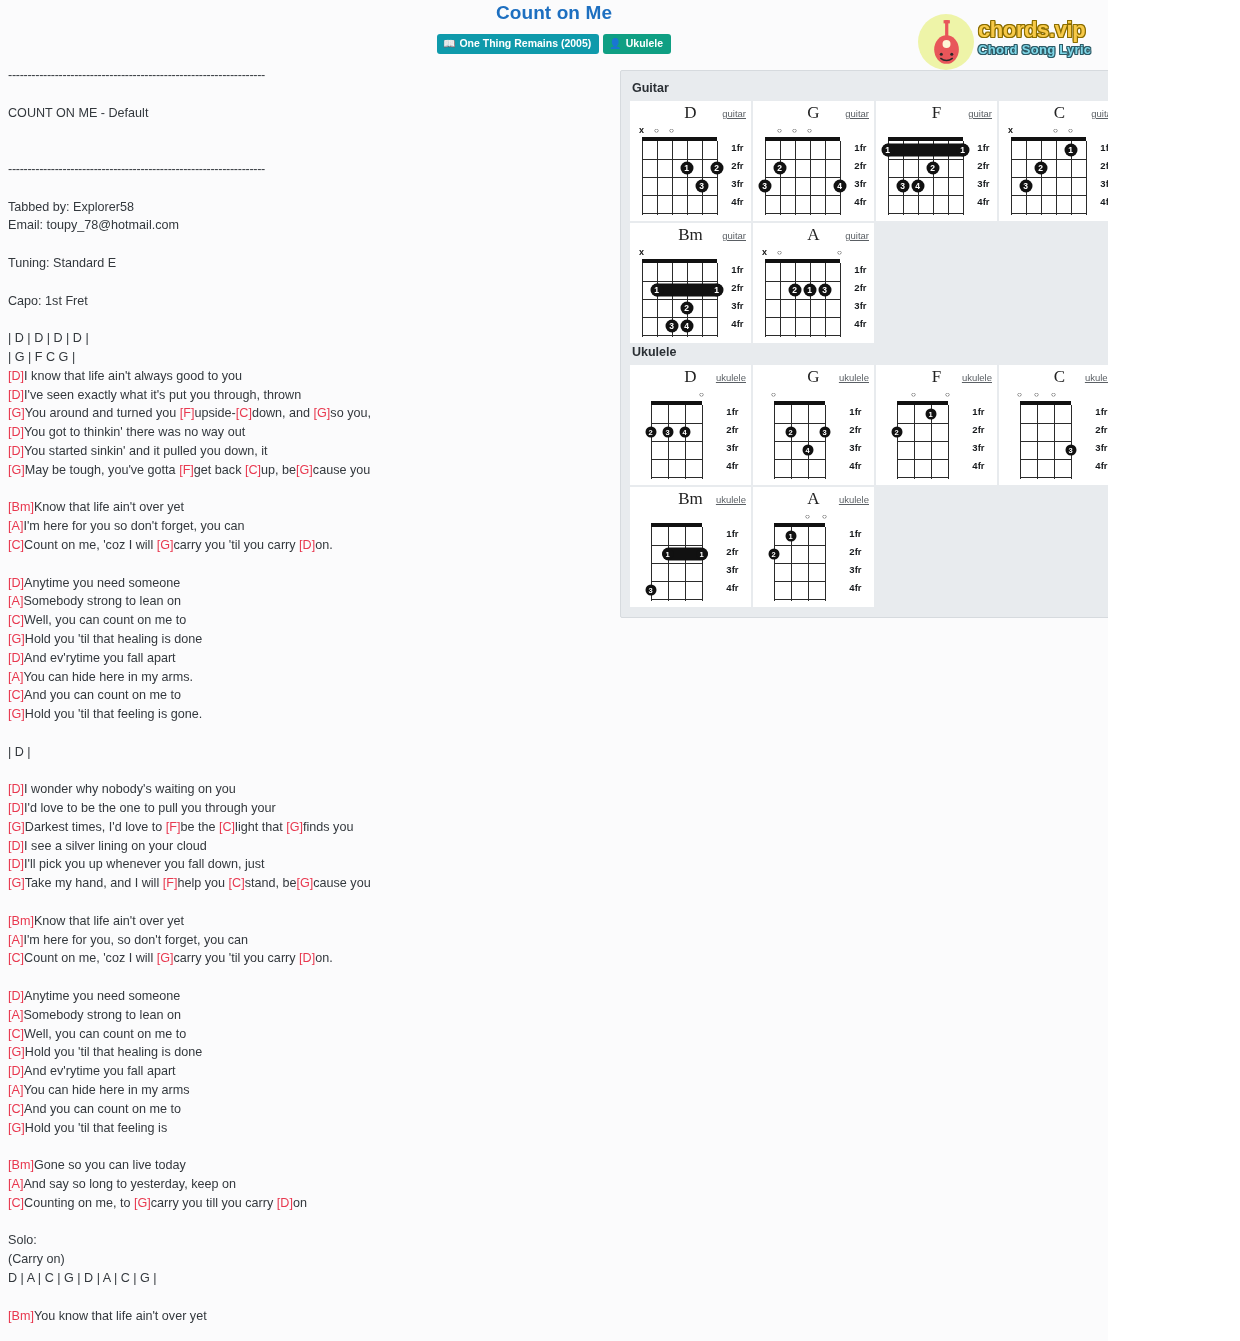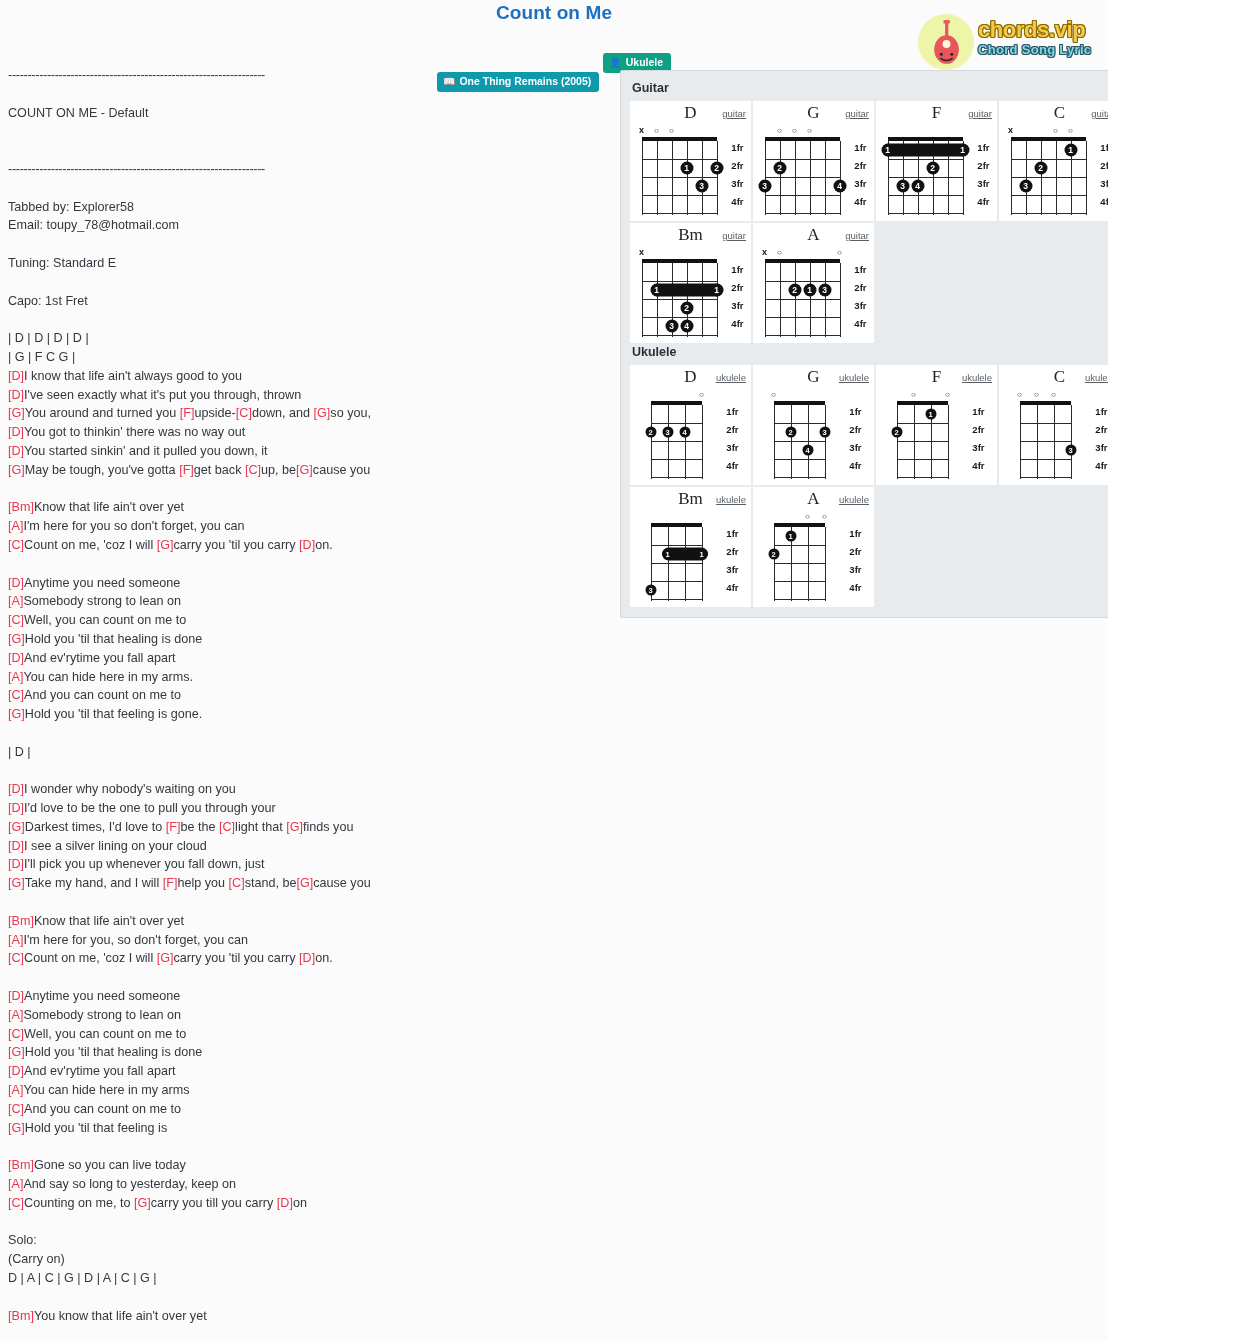--- a/index.html
+++ b/index.html
@@ -43,21 +43,21 @@
     display: inline-block;
     vertical-align: middle;
     font-size: 10.5px;
     font-weight: bold;
     color: #ffffff;
     border-radius: 3px;
     padding: 3px 8px 4px 6px;
     line-height: 12px;
     margin: 0 2px;
   }
-  .badge.album { background: #0f9aab; margin-top: 38px; }
+  .badge.album { background: #0f9aab; }
   .badge.author { background: #0f9f83; }
   .badge .bicon {
     display: inline-block;
     margin-right: 4px;
     font-size: 10px;
     vertical-align: middle;
     position: relative;
     top: -0.5px;
   }
 

